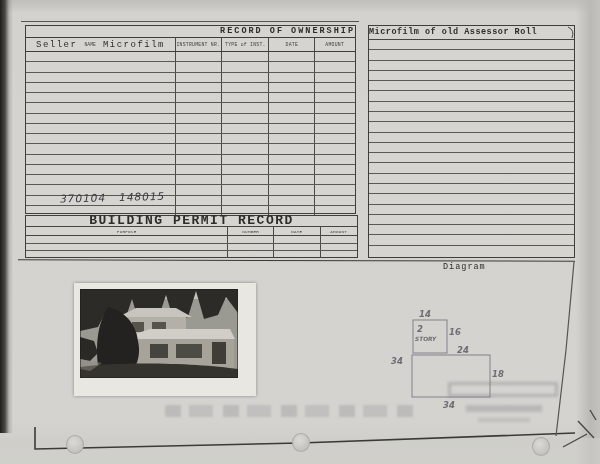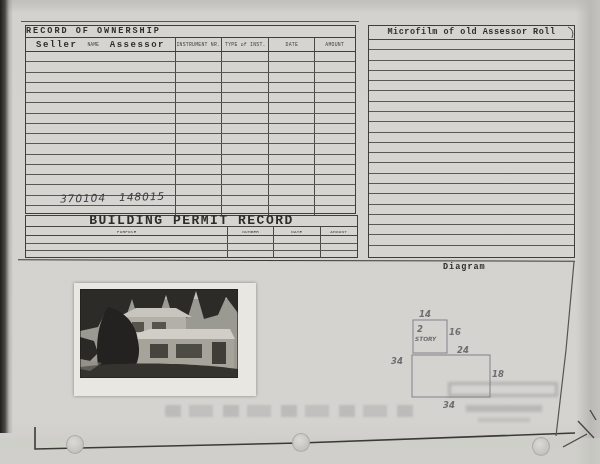--- a/index.html
+++ b/index.html
@@ -15,42 +15,42 @@
   .edge-top{position:absolute;left:0;top:0;width:600px;height:12px;
     background:linear-gradient(180deg,#bfbeba,rgba(0,0,0,0));opacity:.8;}
   .edge-right{position:absolute;right:0;top:0;width:24px;height:464px;
     background:linear-gradient(90deg,rgba(0,0,0,0),#bab9b5 60%,#c3c2be);}
   .below-card{position:absolute;left:0;top:438px;width:600px;height:26px;background:#cfceca;opacity:.6;}
 
   
   .ownership{position:absolute;left:25px;top:25px;width:331px;height:189px;
     border:1.6px solid #3f3e3a;background:rgba(218,217,213,.35);box-sizing:border-box;}
   .ownership::before{content:"";position:absolute;left:-5px;right:-4px;top:-5px;height:0;border-top:1.2px solid #55534e;}
-  .t-title{height:11px;border-bottom:1.2px solid #3f3e3a;text-align:left;
+  .t-title{height:11px;border-bottom:1.2px solid #3f3e3a;text-align:right;
     font-size:8.5px;line-height:11px;letter-spacing:2px;font-weight:600;color:#2e2d2a;}
   .t-head{display:flex;height:13px;border-bottom:1.2px solid #3f3e3a;align-items:center;}
   .cell{box-sizing:border-box;height:100%;}
   .vline{border-right:1.1px solid #4a4944;}
   .c1{width:150px;display:flex;align-items:center;justify-content:space-between;padding:0 10px;}
   .c2{width:46px;} .c3{width:47px;} .c4{width:46px;} .c5{flex:1;}
   .hd{display:flex;align-items:center;justify-content:center;font-size:6px;color:#43423e;}
   .hd span{display:inline-block;transform:scale(.8);white-space:nowrap;letter-spacing:.3px;}
-  .seller,.purchaser{font-size:9px;font-weight:700;letter-spacing:1.5px;color:#2e2d2a;}
+  .seller,.purchaser{font-size:9px;font-weight:400;letter-spacing:1.5px;color:#2e2d2a;}
   .namesmall{font-size:6px;transform:scale(.8);color:#4a4944;}
   .t-body{display:flex;flex-direction:column;height:163px;}
   .o-row{flex:1;display:flex;border-bottom:1px solid #595852;}
   .o-row:last-child{border-bottom:none;}
   .handwritten{position:absolute;left:34px;top:165px;width:120px;
     font-family:"DejaVu Sans",sans-serif;font-style:italic;font-size:10.5px;
     color:#3a3940;transform:rotate(-1.5deg);white-space:pre;letter-spacing:1px;}
 
   
   .microfilm{position:absolute;left:368px;top:25px;width:207px;height:233px;
     border:1.6px solid #3f3e3a;box-sizing:border-box;background:rgba(218,217,213,.3);}
-  .m-title{height:13px;border-bottom:1.1px solid #45443f;text-align:center;
+  .m-title{height:13px;border-bottom:1.1px solid #45443f;
     font-size:8.5px;line-height:12px;letter-spacing:.5px;font-weight:600;color:#2f2e2b;}
   .m-body{display:flex;flex-direction:column;height:215px;}
   .m-line{flex:1;border-bottom:1px solid #595852;}
   .m-line:last-child{border-bottom:none;}
 
   
   .permit{position:absolute;left:25px;top:215px;width:333px;height:43px;
     border:1.4px solid #3f3e3a;box-sizing:border-box;background:rgba(218,217,213,.3);}
   .p-title{height:10px;text-align:center;font-size:13px;line-height:10px;
     letter-spacing:1.5px;font-weight:600;color:#2e2d2a;border-bottom:1px solid #45443f;}
@@ -58,21 +58,21 @@
   .pc1{width:202px;} .pc2{width:46px;} .pc3{width:47px;} .pc4{flex:1;}
   .p-head .hd span{transform:scale(.72);}
   .p-body{display:flex;flex-direction:column;height:22px;}
   .p-row{flex:1;display:flex;border-bottom:1px solid #595852;}
   .p-row:last-child{border-bottom:none;}
 
   
   .section-rule{position:absolute;left:18px;top:260px;width:557px;height:0;
     border-top:1.8px solid #3b3a36;transform:rotate(.15deg);}
   .diagram-label{position:absolute;left:443px;top:262px;font-size:8.5px;
-    font-weight:700;letter-spacing:1px;color:#2f2e2b;}
+    font-weight:400;letter-spacing:1px;color:#2f2e2b;}
 
   
   .photo{position:absolute;left:74px;top:283px;width:170px;height:101px;margin:0;
     background:#e8e7e2;padding:6px;box-shadow:0 0 3px rgba(60,58,54,.5);}
   .photo svg{display:block;width:158px;height:89px;}
 
   
   .sketch{position:absolute;left:388px;top:302px;width:130px;height:108px;font-weight:bold;}
   .sketch text{font-family:"DejaVu Sans",sans-serif;font-style:italic;fill:#6e6d73;font-size:8.5px;}
   .sketch .small{font-size:5.8px;}
@@ -101,21 +101,21 @@
   <div class="edge-top"></div>
   <div class="edge-right"></div>
   <div class="below-card"></div>
 
   <section class="ownership">
     <div class="t-title">RECORD OF OWNERSHIP</div>
     <div class="t-head">
       <div class="cell c1 vline">
         <span class="seller">Seller</span>
         <span class="namesmall">NAME</span>
-        <span class="purchaser">Assessor</span>
+        <span class="purchaser">Microfilm</span>
       </div>
       <div class="cell c2 vline hd">
           <span>INSTRUMENT NR.</span>
         </div>
       <div class="cell c3 vline hd">
           <span>TYPE of INST.</span>
         </div>
       <div class="cell c4 vline hd">
           <span>DATE</span>
         </div>

